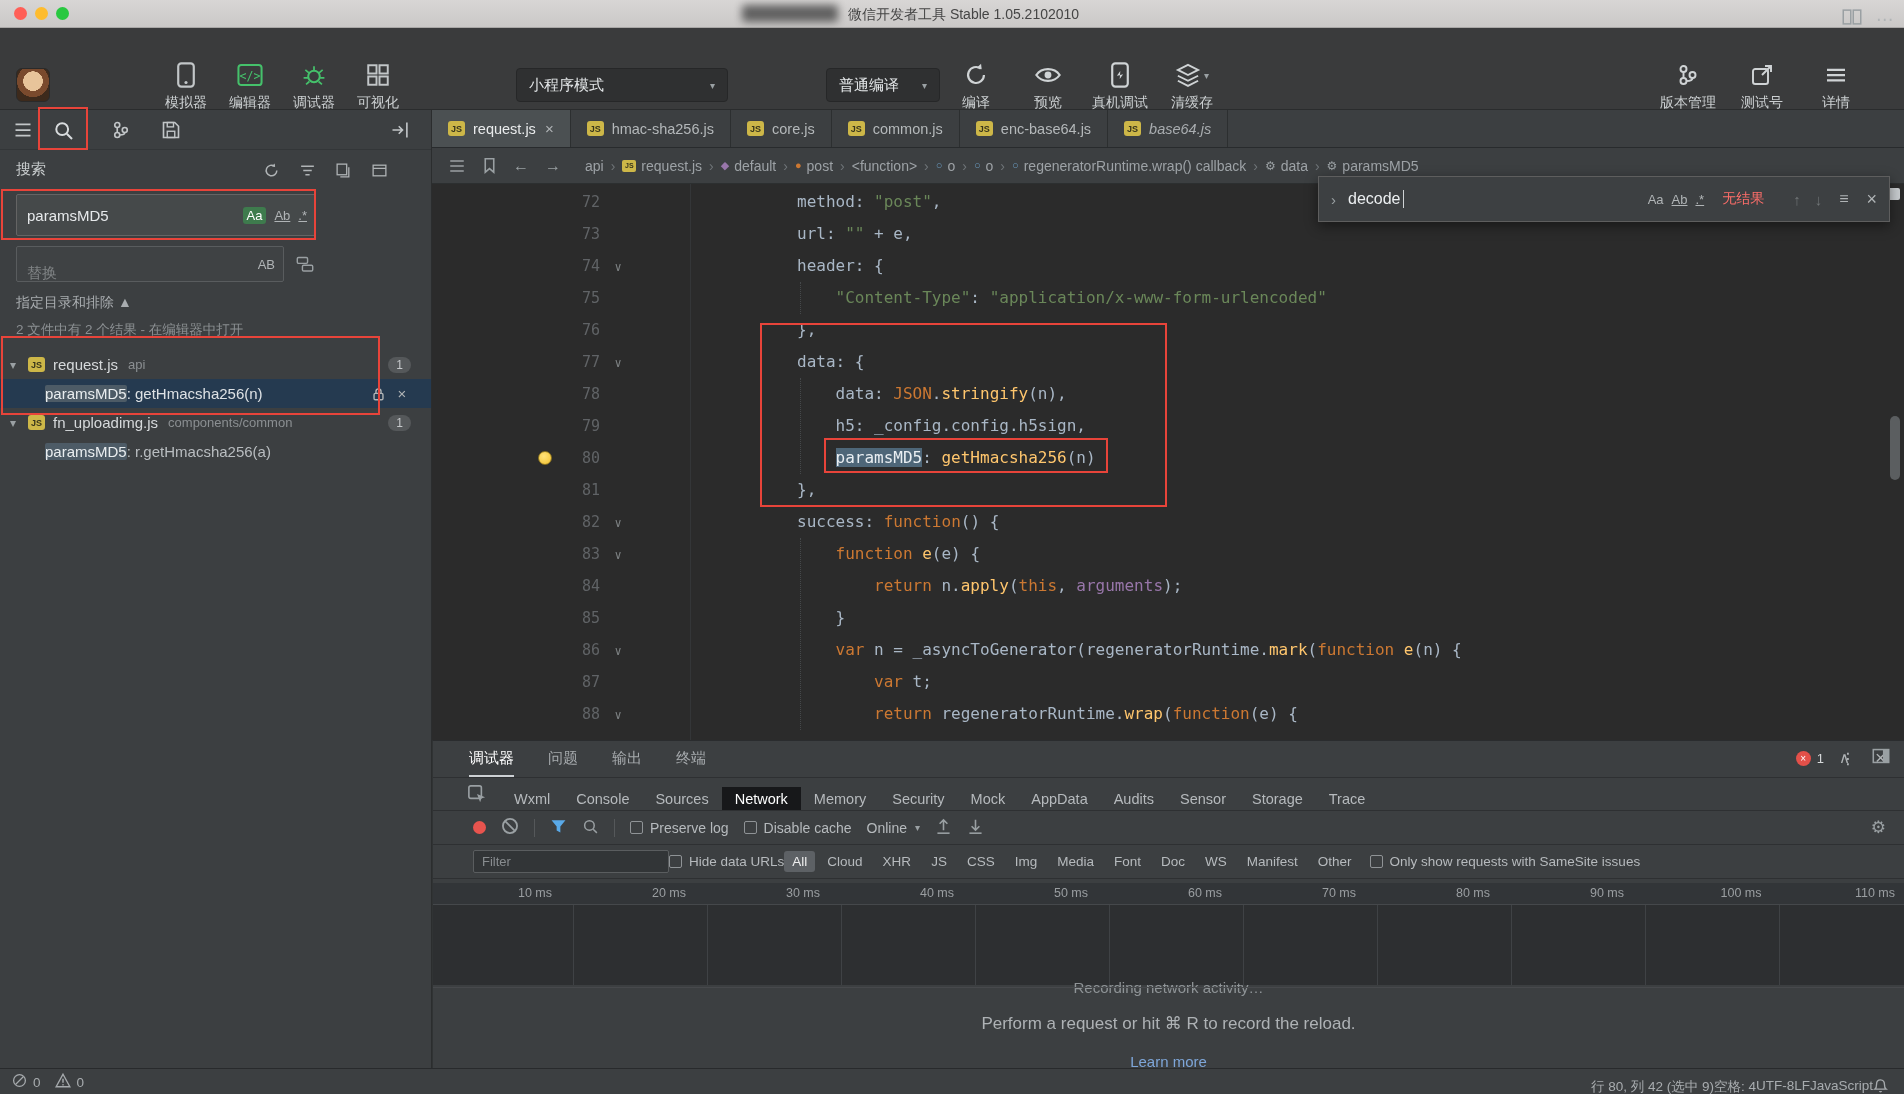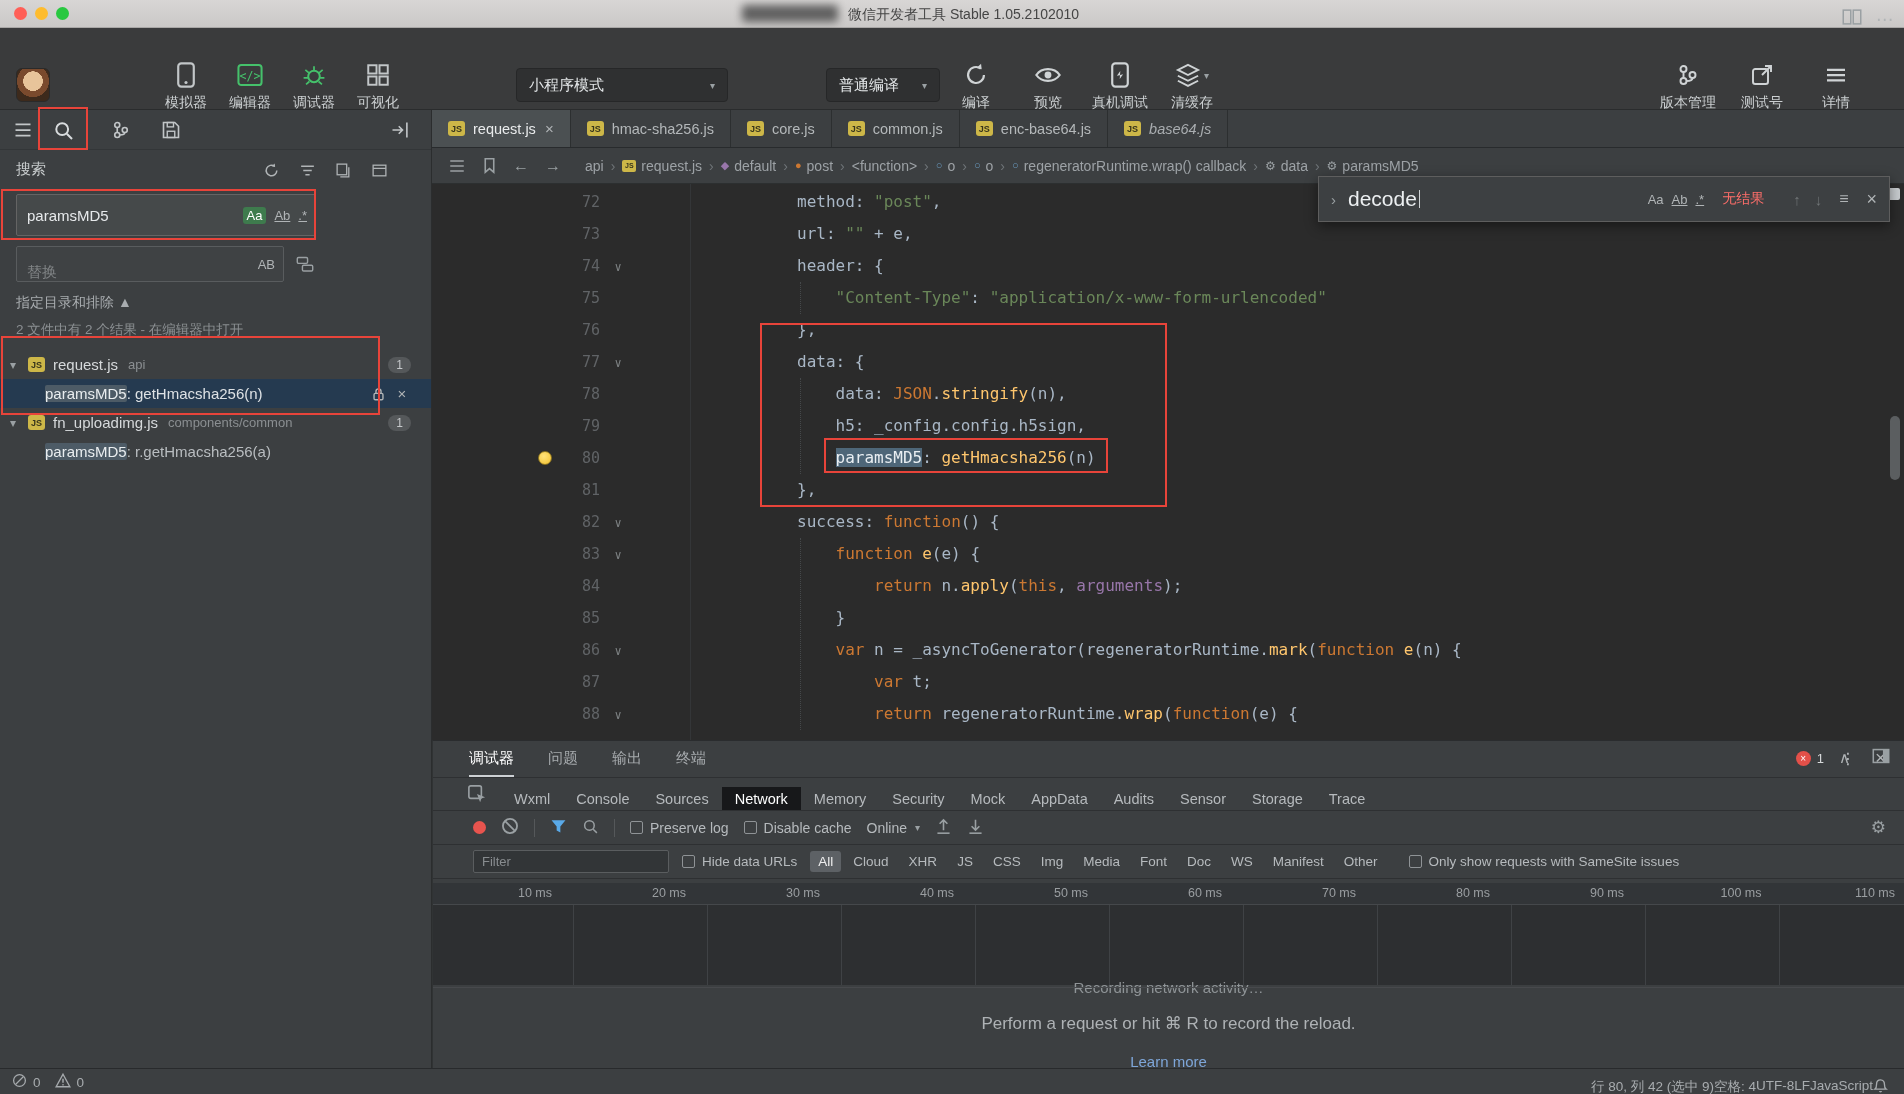--- a/index.html
+++ b/index.html
@@ -37,21 +37,21 @@
   .sb-strip-ico { position:absolute; top:9px; width:22px; height:22px; display:flex; align-items:center; justify-content:center; }
   #sb-title-row { position:absolute; left:0; top:44px; width:100%; height:32px; }
   #sb-title { position:absolute; left:16px; top:6px; font-size:15px; color:#c8cccd; }
   .sb-act-ico { position:absolute; top:6px; width:20px; height:20px; display:flex; align-items:center; justify-content:center; }
   #search-field { position:absolute; left:16px; top:84px; width:300px; height:42px; background:#45494a; border:1px solid #646464; border-radius:2px; display:flex; align-items:center; padding:0 8px 0 10px; }
   #search-field input { flex:1; background:transparent; border:none; outline:none; color:#e6e9eb; font-size:15px; font-family:inherit; min-width:0; }
   .toggle { font-size:13px; color:#b0b4b6; margin-left:8px; }
   .toggle.on { background:#3e7b4d; color:#fff; border-radius:3px; padding:1px 4px; }
   .toggle.u { text-decoration:underline; }
   #replace-field { position:absolute; left:16px; top:136px; width:268px; height:36px; background:#3f4244; border:1px solid #595c5e; border-radius:2px; display:flex; align-items:center; padding:0 8px 0 10px; }
-  #replace-field input { flex:1; background:transparent; border:none; outline:none; color:#dcdfe1; font-size:15px; font-family:Liberation Mono, monospace; min-width:0;margin-top:19px; }
+  #replace-field input { flex:1; background:transparent; border:none; outline:none; color:#dcdfe1; font-size:15px; font-family:Liberation Serif, serif; min-width:0;margin-top:19px; }
   #replace-field input::placeholder, #search-field input::placeholder { color:#808486; }
   #replace-all-btn { position:absolute; left:296px; top:145px; }
   #scope-label { position:absolute; left:16px; top:184px; font-size:14px; color:#a9adb0; }
   #summary { position:absolute; left:16px; top:211px; font-size:13.5px; color:#8b8f92; }
   #search-results { position:absolute; left:0; top:240px; width:100%; }
   .tree-row { position:relative; height:29px; display:flex; align-items:center; font-size:15px; color:#cdd1d3; }
   .tree-row.file { padding-left:10px; }
   .tree-chev { width:18px; color:#9aa0a3; font-size:12px; }
   .jsbadge { display:inline-flex; width:17px; height:15px; background:#cdb748; color:#37351c; font-size:9px; font-weight:bold; border-radius:3px; align-items:center; justify-content:center; margin-right:8px; flex:none; font-family:"Liberation Sans",sans-serif;}
   .tree-name { color:#d6d9db; }
@@ -79,21 +79,21 @@
   #breadcrumb-items { display:flex; align-items:center; margin-left:24px; font-size:14px; color:#9da2a6; white-space:nowrap; }
   .bc-sep { margin:0 7px; color:#6f7478; }
   .bc-item { display:flex; align-items:center; gap:5px; }
   .bc-ico { font-size:11px; line-height:1; }
   .bc-ico.jsmini { display:inline-flex; width:14px; height:12px; background:#cdb748; color:#37351c; font-size:7px; font-weight:bold; border-radius:2px; align-items:center; justify-content:center; }
   .bc-default { color:#9876aa; } .bc-method { color:#cc7832; } .bc-object { color:#6897bb; } .bc-property { color:#9aa0a3; font-size:12px; }
 
   
   #find-popup { position:absolute; left:1318px; top:176px; width:572px; height:46px; background:#3d4042; border:1px solid #5e5e5e; box-shadow:0 4px 12px rgba(0,0,0,.45); z-index:30; display:flex; align-items:center; padding:0 12px; }
   #fp-chev { color:#9aa0a3; font-size:15px; margin-right:12px; }
-  #fp-query { color:#eceff1; font-size:21px; }
+  #fp-query { color:#eceff1; font-size:16px; }
   #fp-caret { width:1px; height:18px; background:#cfd3d5; margin-left:2px; }
   #fp-spacer { flex:1; }
   #fp-result { color:#ff6e6a; font-size:14px; margin:0 22px 0 18px; }
   .fp-arrow { color:#6f7375; font-size:15px; margin:0 7px; }
   #fp-filter { color:#b0b4b6; font-size:16px; margin:0 10px; }
   #fp-close { color:#b0b4b6; font-size:18px; margin-left:8px; }
 
   
   #code-area { position:absolute; left:432px; top:184px; width:1472px; height:556px; background:#2b2b2b; overflow:hidden; }
   #code-lines { position:relative; padding-top:2px; font-family:"DejaVu Sans Mono","Liberation Mono",monospace; font-size:16px; }
@@ -125,21 +125,21 @@
   #err-count { color:#d7d9da; font-size:13px; margin-left:-10px; }
   .kebab { color:#b6babd; font-size:16px; }
   #controls-row { position:absolute; left:0; top:70px; width:100%; height:34px; border-bottom:1px solid #2e3032; display:flex; align-items:center; padding-left:40px; gap:15px; font-size:14px; color:#b6babd; }
   .rec-dot { width:13px; height:13px; border-radius:50%; background:#e8544e; }
   .vsep { width:1px; height:18px; background:#55585a; }
   .cb { display:inline-block; width:13px; height:13px; border:1.5px solid #8f9396; border-radius:2px; margin-right:7px; flex:none; }
   .cb-item { display:flex; align-items:center; }
   #throttle { display:flex; align-items:center; gap:8px; }
   #throttle .dd-caret{ padding-left:0; }
   #gear { position:absolute; right:18px; color:#9aa0a3; font-size:17px; }
-  #filter-row { position:absolute; left:0; top:104px; width:100%; height:34px; border-bottom:1px solid #2e3032; display:flex; align-items:center; padding-left:40px; gap:13px; font-size:13.5px; color:#b6babd; }
+  #filter-row { position:absolute; left:0; top:104px; width:100%; height:34px; border-bottom:1px solid #2e3032; display:flex; align-items:center; padding-left:40px; font-size:13.5px; color:#b6babd; }
   #nw-filter { width:196px; height:23px; background:#323537; border:1px solid #5a5d5f; border-radius:2px; color:#dadce0; font-size:13px; padding:0 8px; outline:none; font-family:inherit; }
   #nw-filter::placeholder { color:#888c8f; }
   .pill { padding:3px 8px; }
   .pill.on { background:#5d6165; color:#ededee; border-radius:3px; }
   #nw-timeline { position:absolute; left:0; top:142px; width:100%; height:102px; background:#2d2f31; }
   #tl-ruler { position:absolute; left:0; top:0; width:100%; height:22px; background:#323538; border-bottom:1px solid #45484b; }
   .tl-label { position:absolute; top:3px; width:64px; text-align:center; font-size:12.5px; color:#9a9ea1; }
   .tl-line { position:absolute; top:22px; width:1px; height:80px; background:#3f4245; }
   #nw-divider { position:absolute; left:0; top:246px; width:100%; height:1px; background:#47494c; z-index:3; }
   #recording-text { position:absolute; left:0; top:238px; width:100%; text-align:center; font-size:15px; color:#8f9497; z-index:2; }

